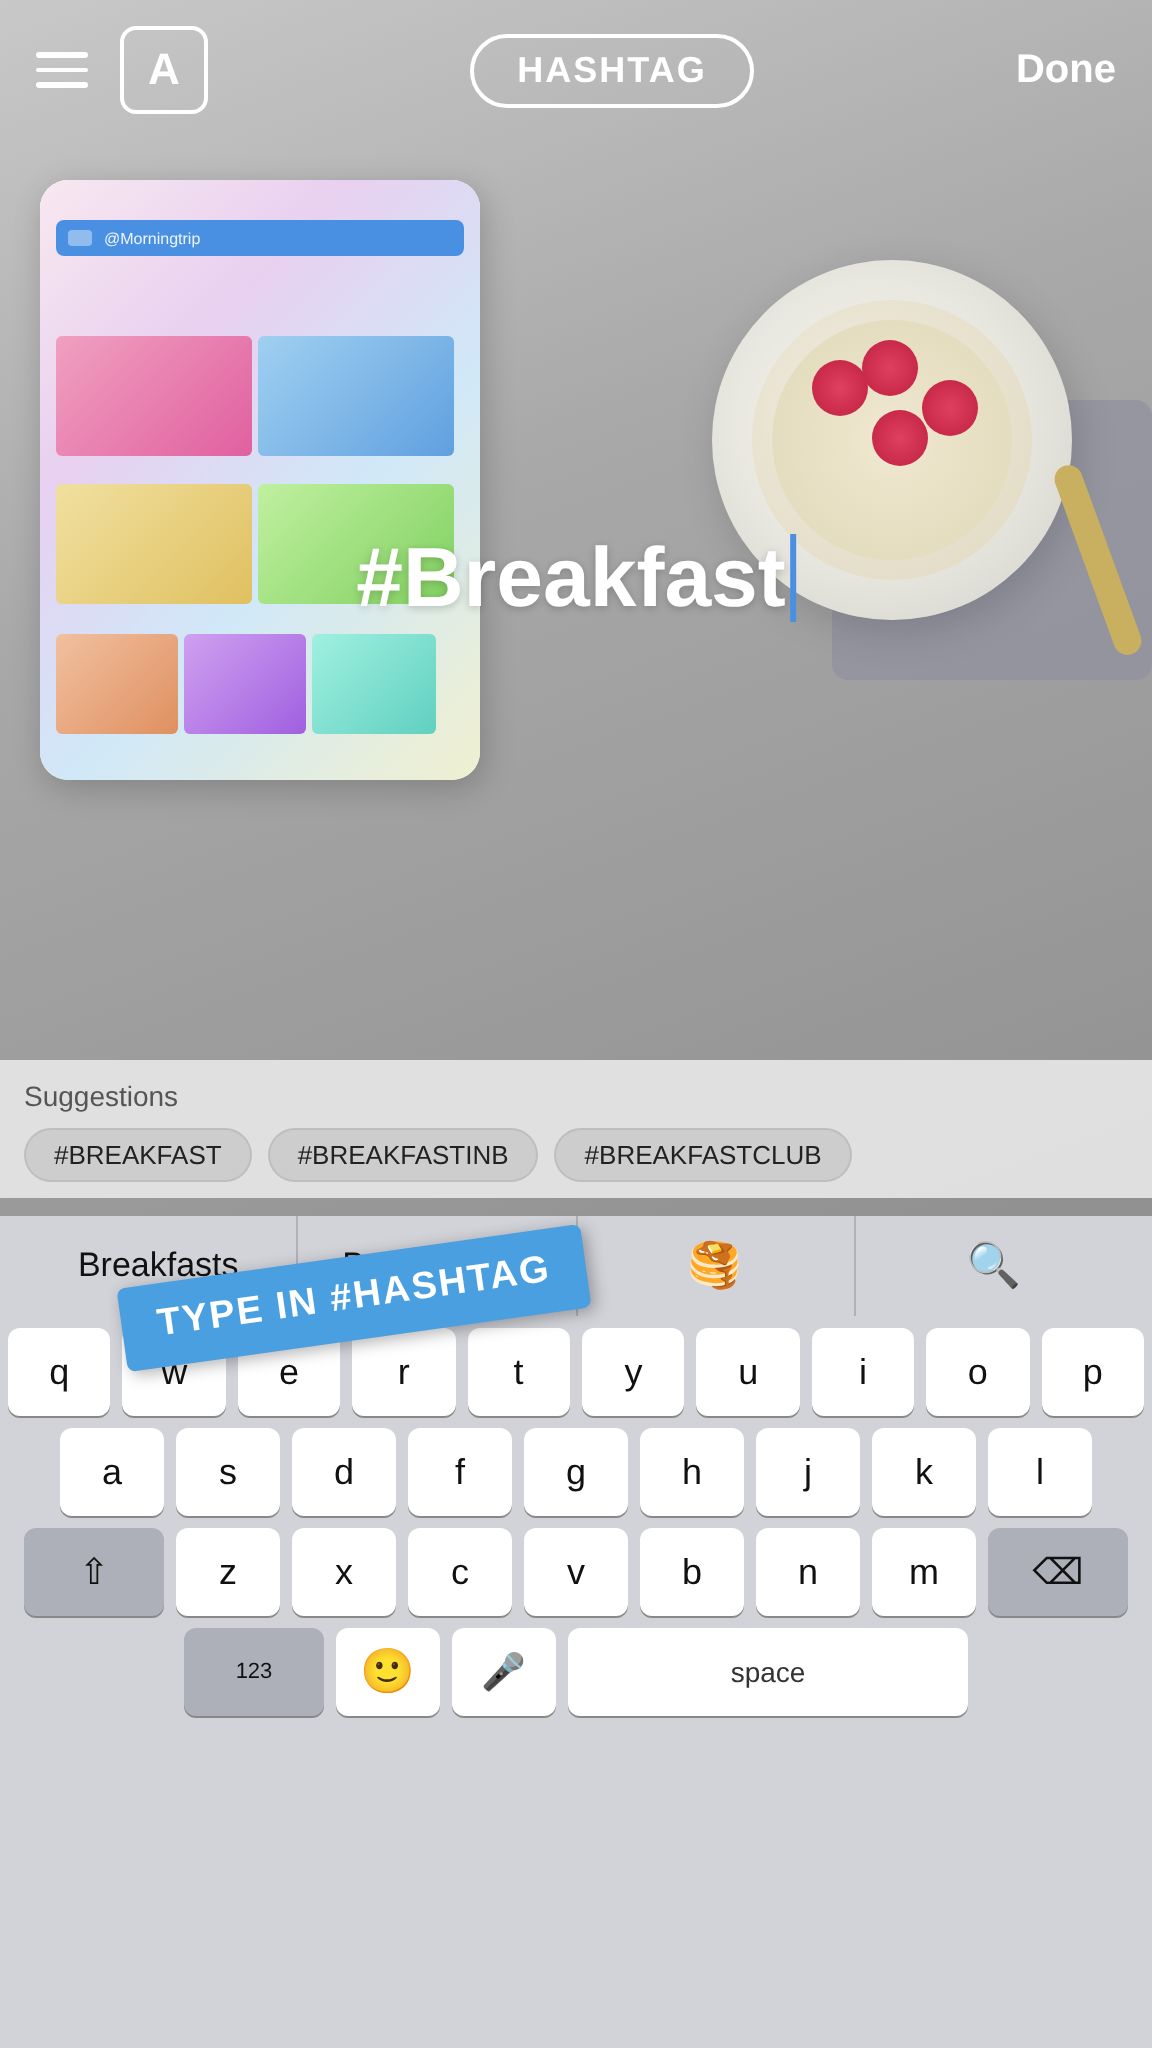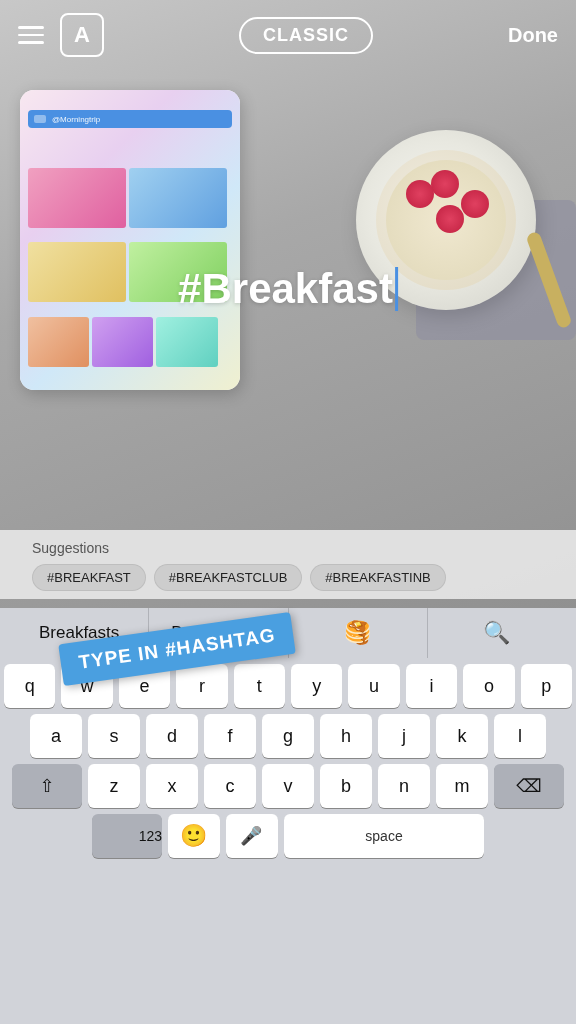--- a/index.html
+++ b/index.html
@@ -193,21 +193,21 @@
     @keyframes blink {
       50% { opacity: 0; }
     }
 
     
     .suggestions-section {
       position: absolute;
       top: 530px;
       left: 0; right: 0;
       background: rgba(230,230,230,0.92);
-      padding: 10px 32px 8px;
+      padding: 10px 12px 8px;
     }
     .suggestions-label {
       font-size: 14px;
       color: #555;
       margin-bottom: 8px;
       font-weight: 500;
     }
     .hashtag-chips {
       display: flex;
       gap: 8px;
@@ -325,22 +325,21 @@
       flex: 1.5;
       max-width: 70px;
     }
     .key-delete {
       flex: 1.5;
       max-width: 70px;
     }
     .key-123 {
       flex: 1.5;
       max-width: 70px;
-      font-size: 14px;
-      justify-content: flex-end;
+      font-size: 11px;
     }
     .key-emoji {
       flex: 1;
       max-width: 52px;
     }
     .key-mic {
       flex: 1;
       max-width: 52px;
     }
     .bottom-row {
@@ -355,21 +354,21 @@
     <div class="hamburger-icon">
       <span></span>
       <span></span>
       <span></span>
     </div>
     <div class="font-button">
       <span class="font-button-label">A</span>
     </div>
   </div>
   <div class="classic-button">
-    <span class="classic-button-label">CLASSIC</span>
+    <span class="classic-button-label">HASHTAG</span>
   </div>
   <div class="done-button">
     <span class="done-button-label">Done</span>
   </div>
 </div>
 
 <div class="canvas-area">
   <div class="photo-gradient"></div>
 
   <div class="napkin"></div>
@@ -409,22 +408,22 @@
   <div class="hashtag-text">
     <span>#Breakfast</span>
       <span class="hashtag-cursor"></span>
   </div>
 </div>
 
 <div class="suggestions-section">
   <div class="suggestions-label">Suggestions</div>
   <div class="hashtag-chips">
     <div class="hashtag-chip">#BREAKFAST</div>
+    <div class="hashtag-chip">#BREAKFASTINB</div>
     <div class="hashtag-chip">#BREAKFASTCLUB</div>
-    <div class="hashtag-chip">#BREAKFASTINB</div>
   </div>
 </div>
 
 <div class="autocomplete-row">
   <div class="autocomplete-item">
     <span>Breakfasts</span>
   </div>
   <div class="autocomplete-item">
     <span>Breakfasting</span>
   </div>

